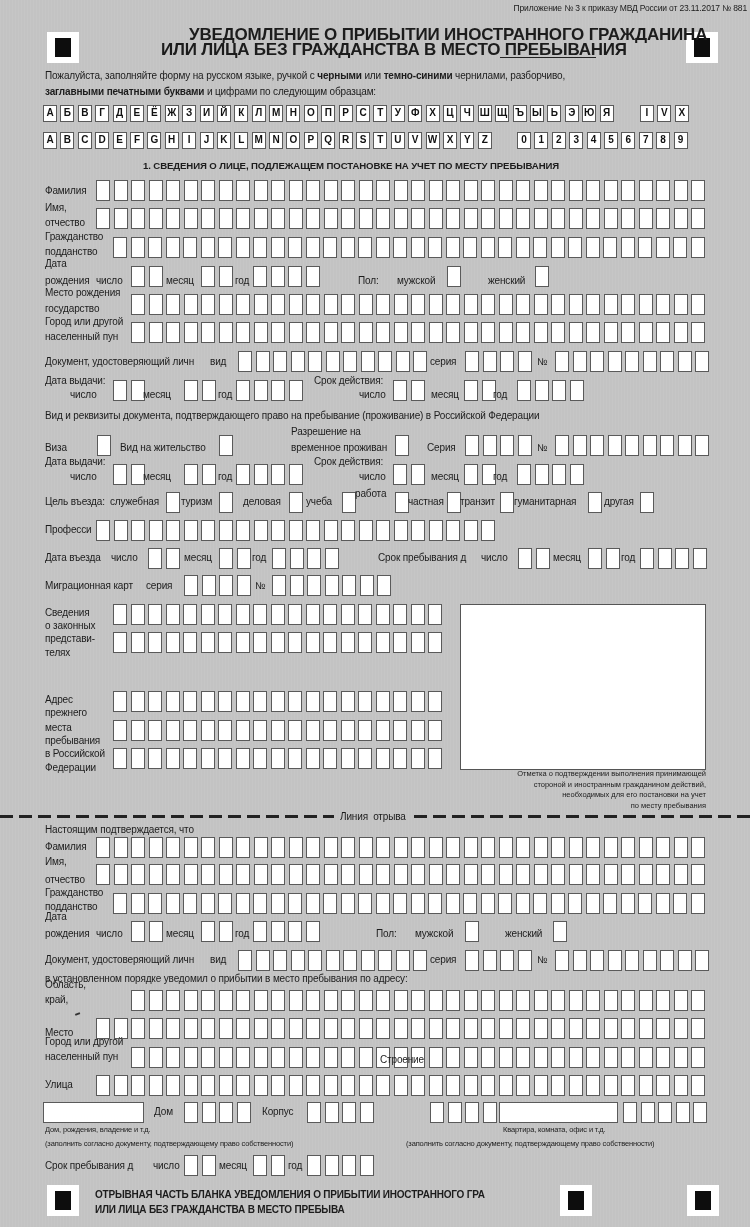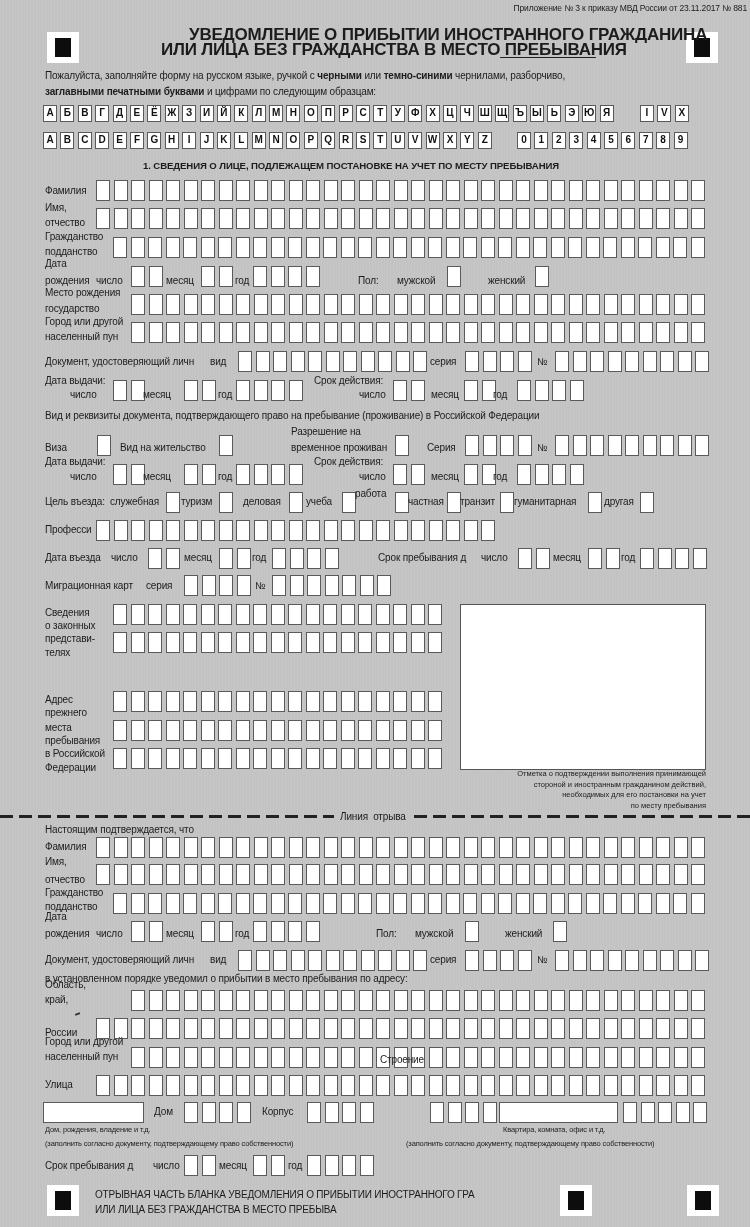--- a/index.html
+++ b/index.html
@@ -9,21 +9,21 @@
     background-image:repeating-linear-gradient(90deg,rgba(255,255,255,.05) 0 1px,rgba(0,0,0,0) 1px 3px);
     font-family:"Liberation Sans",sans-serif;color:#1c1c1c;
   }
   .t{position:absolute;font-size:10px;line-height:12px;white-space:pre;letter-spacing:-0.15px;}
   .clip{overflow:hidden;}
   .hdr{font-size:8.5px;line-height:10px;}
   .title{font-size:17px;font-weight:bold;line-height:14px;letter-spacing:-0.2px;}
   .sect{font-size:9.6px;font-weight:bold;letter-spacing:-0.1px;}
   .instr b{font-weight:bold;}
   .small{font-size:7.5px;line-height:10px;}
-  .foot{font-size:10px;font-weight:normal;letter-spacing:-0.2px;}
+  .foot{font-size:10px;font-weight:bold;letter-spacing:-0.2px;}
   .uline{position:absolute;height:0;border-bottom:1px solid #222;}
   .g{position:absolute;display:flex;gap:3.5px;}
   .g>.c{width:14px;height:21px;box-sizing:border-box;border:1.5px solid #5a5a5a;background:#fff;flex:none;}
   .s{position:absolute;display:flex;gap:3.4px;}
   .s>.c{width:14px;height:17px;box-sizing:border-box;border:1.3px solid #5a5a5a;background:#fff;flex:none;
         font-size:10px;font-weight:bold;line-height:14px;text-align:center;color:#111;}
   .rect{position:absolute;height:21px;box-sizing:border-box;border:1.5px solid #5a5a5a;background:#fff;}
   .stamp{position:absolute;left:460px;top:604px;width:246px;height:166px;box-sizing:border-box;border:1.5px solid #555;background:#fff;}
   .caption{position:absolute;left:460px;top:769px;width:246px;text-align:center;font-size:7.5px;line-height:10.5px;}
   .caption div{white-space:nowrap;text-align:right;}
@@ -970,21 +970,21 @@
     <div class="c"></div>
     <div class="c"></div>
     <div class="c"></div>
     <div class="c"></div>
     <div class="c"></div>
     <div class="c"></div>
     <div class="c"></div>
   </div>
 
 <div class="tick"></div>
-<div class="t" style="left:45px;top:1027px">России</div>
+<div class="t" style="left:45px;top:1027px">Место</div>
 <div class="g" style="left:96px;top:1018px">
     <div class="c"></div>
     <div class="c"></div>
     <div class="c"></div>
     <div class="c"></div>
     <div class="c"></div>
     <div class="c"></div>
     <div class="c"></div>
     <div class="c"></div>
     <div class="c"></div>

